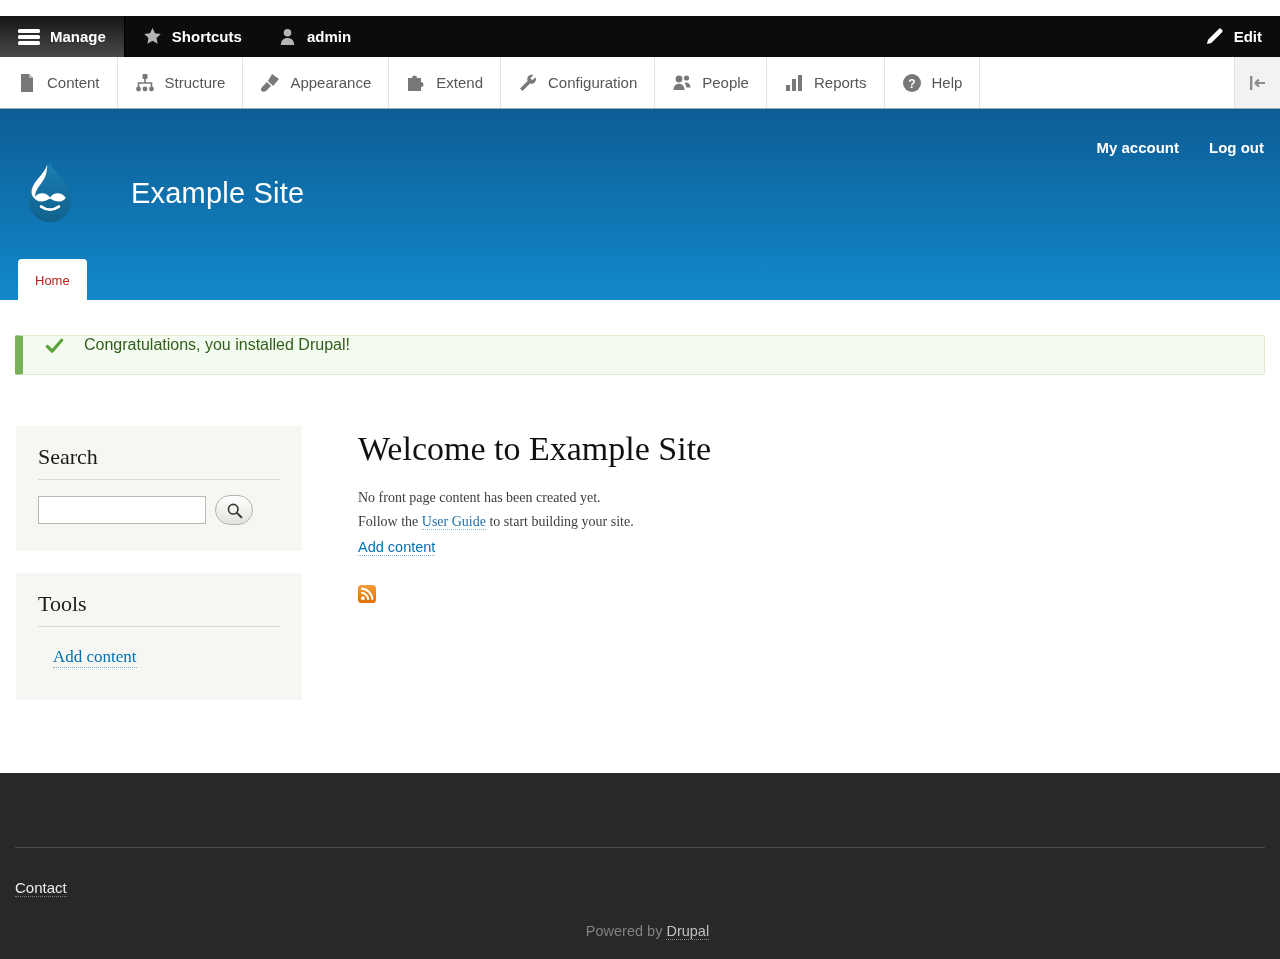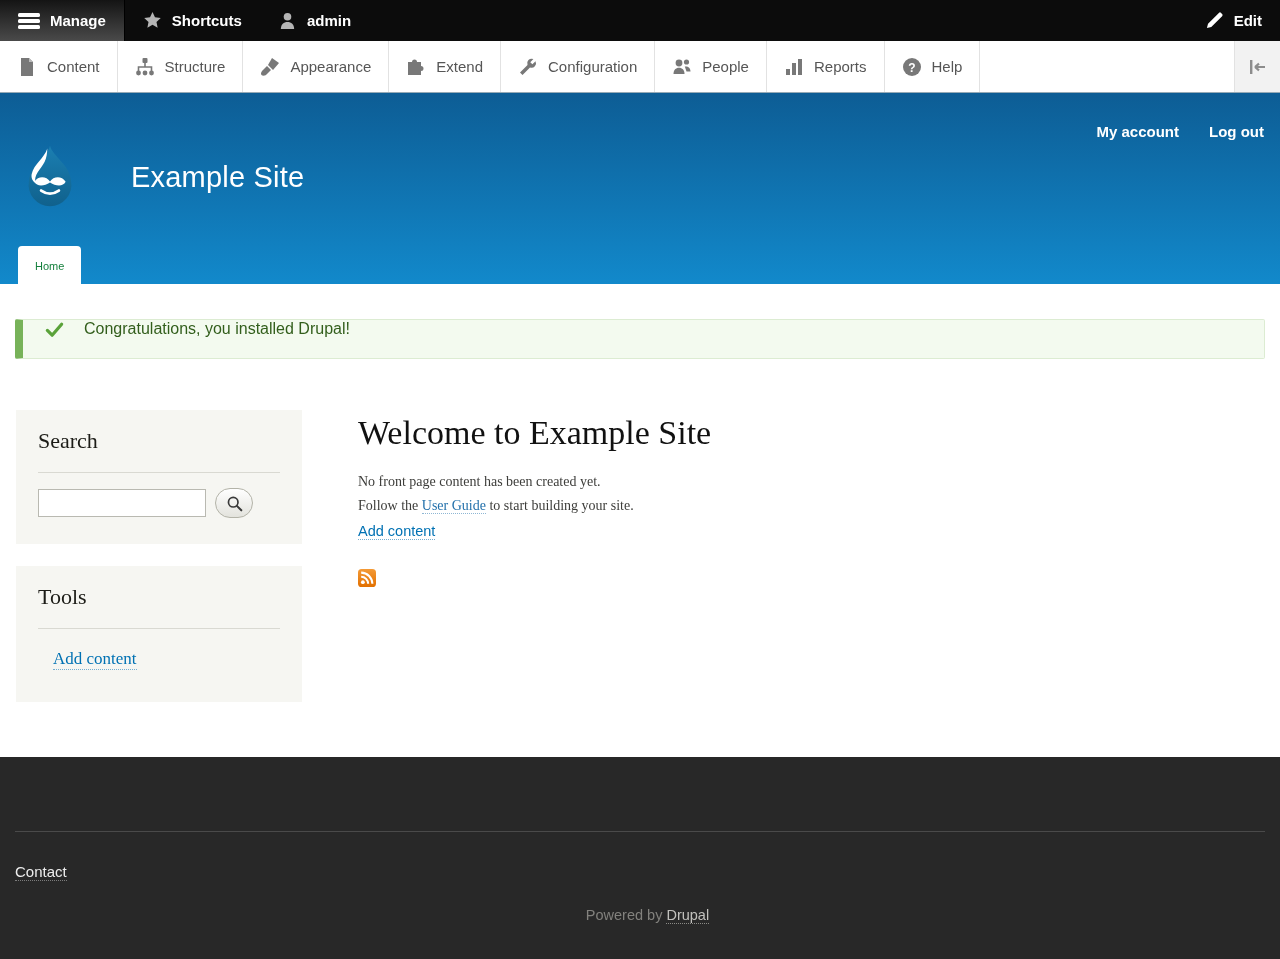--- a/index.html
+++ b/index.html
@@ -1,21 +1,21 @@
 <!DOCTYPE html>
 <html><head>
 <meta charset="utf-8">
 <style>
   * { box-sizing: border-box; margin: 0; padding: 0; }
   html,body { width:1280px; height:959px; overflow:hidden; }
   body { font-family:"Liberation Sans", sans-serif; background:#fff; }
   .page { width:1280px; height:959px; display:flex; flex-direction:column; }
 
   
-  .admin-bar { height:41px; background:#0c0c0c; display:flex; align-items:stretch; color:#fff; flex:none; }
+  .admin-bar { height:41px; background:#0c0c0c; display:flex; align-items:stretch; color:#fff; flex:none;margin-top:16px; }
   .admin-tab { display:flex; align-items:center; gap:10px; padding:0 18px; font-size:15px; font-weight:bold; cursor:pointer; }
   .admin-tab.active { background:linear-gradient(180deg,#141414,#4a4a4a); border-right:1px solid #000; }
   .admin-spacer { flex:1; }
   .hamburger { width:22px; height:16px; display:flex; flex-direction:column; justify-content:space-between; }
   .hamburger span { display:block; height:4px; background:#fff; border-radius:1.5px; }
   .abar-icon { width:19px; height:19px; flex:none; }
 
   
   .tray { height:52px; background:#fff; border-bottom:1px solid #96aab6; display:flex; align-items:stretch; flex:none; }
   .tray-item { display:flex; align-items:center; gap:10px; padding:0 17px; font-size:15px; color:#565656; border-right:1px solid #e2e2e2; cursor:pointer; }
@@ -23,32 +23,32 @@
   .tray-spacer { flex:1; }
   .tray-toggle { width:46px; background:#f2f2f2; border-left:1px solid #e2e2e2; display:flex; align-items:center; justify-content:center; cursor:pointer; }
 
   
   .site-header { height:191px; background:linear-gradient(180deg,#0d5d95 0%,#1289cb 100%); position:relative; flex:none; }
   .secondary-menu { position:absolute; top:30px; right:16px; display:flex; gap:30px; }
   .secondary-menu a { color:#fff; font-size:15px; font-weight:600; text-decoration:none; cursor:pointer; }
   .branding { position:absolute; top:50px; left:16px; display:flex; align-items:center; gap:47px; }
   .site-logo { width:68px; height:68px; }
   .site-name { color:#fff; font-size:29px; font-weight:400; letter-spacing:0.2px; cursor:pointer; }
-  .home-tab { position:absolute; left:18px; bottom:0; background:#fff; color:#15803d; font-size:11px; padding:14px 17px 12px; border-radius:4px 4px 0 0; cursor:pointer; }
+  .home-tab { position:absolute; left:18px; bottom:0; background:#fff; color:#b91c1c; font-size:13px; padding:14px 17px 12px; border-radius:4px 4px 0 0; cursor:pointer; }
 
   
   .main { flex:none; height:473px; background:#fff; }
   .status-message { margin:35px 15px 0; height:40px; background:#f3faef; border:1px solid #dcecd2; border-left:8px solid #77b259; border-radius:2px; display:flex; align-items:flex-start; gap:20px; padding:0 20px 0 22px; color:#325e1c; font-size:16px; }
   .check-icon { width:19px; height:19px; flex:none; }
 
   .columns { display:flex; align-items:flex-start; padding:0 16px; margin-top:51px; }
   .sidebar { width:286px; flex:none; }
   .block { background:#f6f6f2; padding:18px 22px 26px; }
   .block + .block { margin-top:22px; }
-  .block h2 { font-family:"Liberation Serif", serif; font-weight:400; font-size:22px; color:#1c1c17; padding-bottom:18px; border-bottom:1px solid #d9d9d2; }
+  .block h2 { font-family:"Liberation Serif", serif; font-weight:400; font-size:22px; color:#1c1c17; padding-bottom:9px; border-bottom:1px solid #d9d9d2; }
   .search-form { margin-top:15px; display:flex; align-items:center; gap:9px; }
   .search-input { width:168px; height:28px; border:1px solid #b9b9b1; background:#fff; padding:0 6px; font-size:14px; }
   .search-btn { width:38px; height:30px; border-radius:15px; border:1px solid #b3b3a8; background:linear-gradient(180deg,#ffffff,#e3e3dd); display:flex; align-items:center; justify-content:center; cursor:pointer; }
   .tools-link { display:inline-block; margin:20px 0 6px 15px; font-family:"Liberation Serif", serif; font-size:17px; color:#0071b3; text-decoration:none; border-bottom:1px dotted #77aecf; cursor:pointer; }
 
   .content-col { margin-left:56px; flex:1; padding-top:4px; }
   .content-col h1 { font-family:"Liberation Serif", serif; font-weight:400; font-size:34px; color:#111; margin-bottom:18px; }
   .content-col p { font-family:"Liberation Serif", serif; font-size:14px; color:#3d3d3a; line-height:24px; }
   .serif-link { color:#2270ab; text-decoration:none; border-bottom:1px dotted #8fb7d4; cursor:pointer; }
   .add-content-link { display:inline-block; margin-top:5px; font-size:14.5px; color:#0071b3; text-decoration:none; border-bottom:1px dotted #77aecf; cursor:pointer; }

